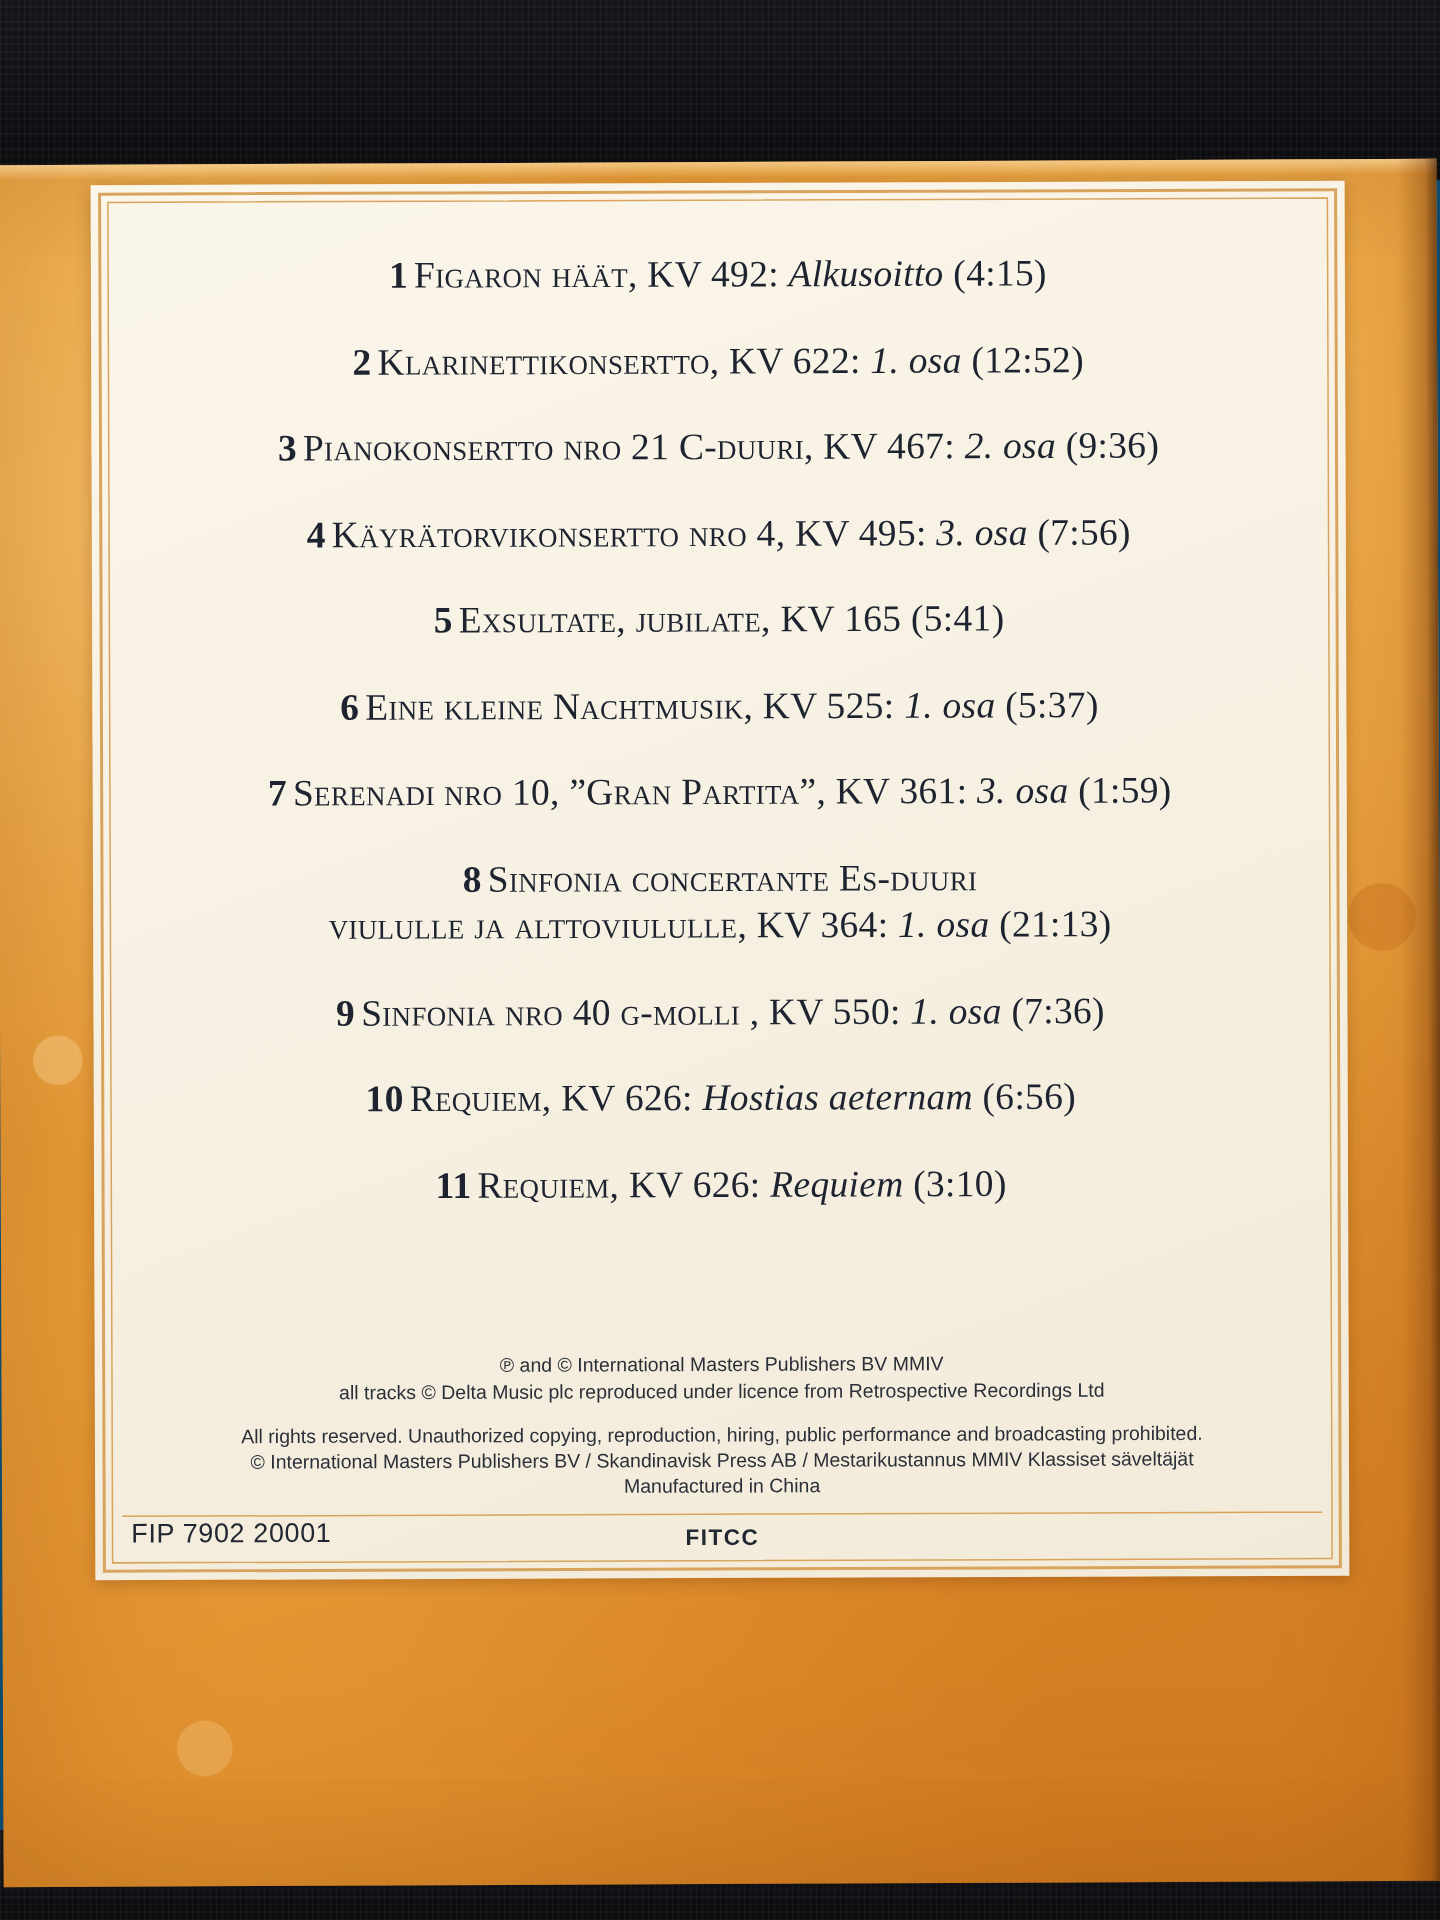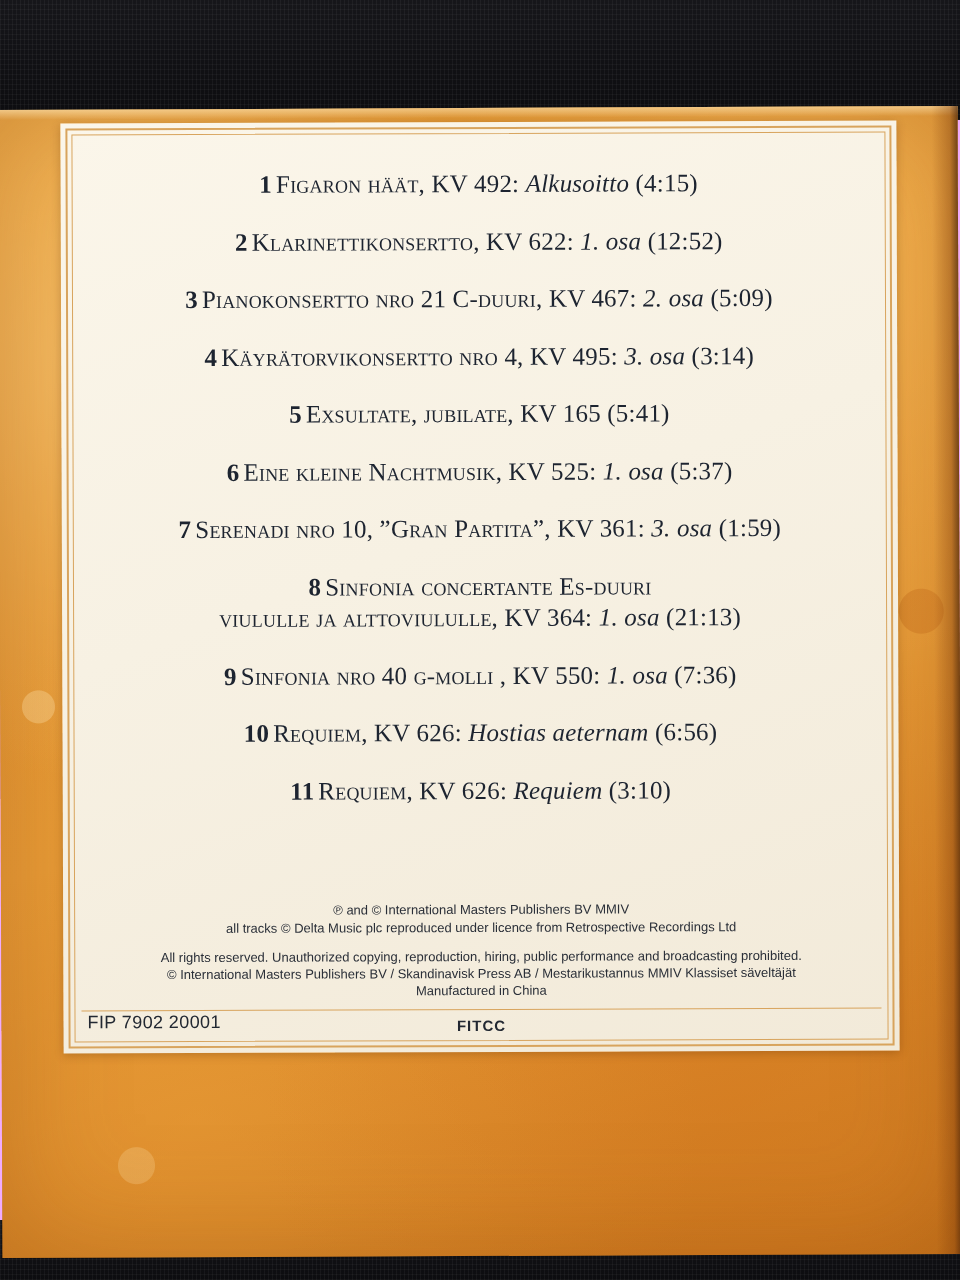--- a/index.html
+++ b/index.html
@@ -11,21 +11,21 @@
     width: 960px;
     height: 1280px;
     overflow: hidden;
     font-family: "Liberation Serif", serif;
   }
 
   #page {
     position: relative;
     width: 960px;
     height: 1280px;
-    background: #f0abfc;
+    background: #0c4a6e;
     overflow: hidden;
   }
 
   
   .fabric {
     position: absolute;
     left: 0;
     width: 960px;
     background:
       repeating-linear-gradient(90deg, rgba(255,255,255,0.045) 0px, rgba(255,255,255,0.045) 1px, rgba(0,0,0,0) 1px, rgba(0,0,0,0) 4px),
@@ -204,25 +204,25 @@
 
         <li class="track">
           <span class="num">1</span><span>Figaron häät, KV 492: </span><span class="ital">Alkusoitto</span> <span class="dur">(4:15)</span>
         </li>
 
         <li class="track">
           <span class="num">2</span><span>Klarinettikonsertto, KV 622: </span><span class="ital">1. osa</span> <span class="dur">(12:52)</span>
         </li>
 
         <li class="track">
-          <span class="num">3</span><span>Pianokonsertto nro 21 C-duuri, KV 467: </span><span class="ital">2. osa</span> <span class="dur">(5:09)</span>
-        </li>
-
-        <li class="track">
-          <span class="num">4</span><span>Käyrätorvikonsertto nro 4, KV 495: </span><span class="ital">3. osa</span> <span class="dur">(3:14)</span>
+          <span class="num">3</span><span>Pianokonsertto nro 21 C-duuri, KV 467: </span><span class="ital">2. osa</span> <span class="dur">(9:36)</span>
+        </li>
+
+        <li class="track">
+          <span class="num">4</span><span>Käyrätorvikonsertto nro 4, KV 495: </span><span class="ital">3. osa</span> <span class="dur">(7:56)</span>
         </li>
 
         <li class="track">
           <span class="num">5</span><span>Exsultate, jubilate, KV 165 </span><span class="dur">(5:41)</span>
         </li>
 
         <li class="track">
           <span class="num">6</span><span>Eine kleine Nachtmusik, KV 525: </span><span class="ital">1. osa</span> <span class="dur">(5:37)</span>
         </li>
 

